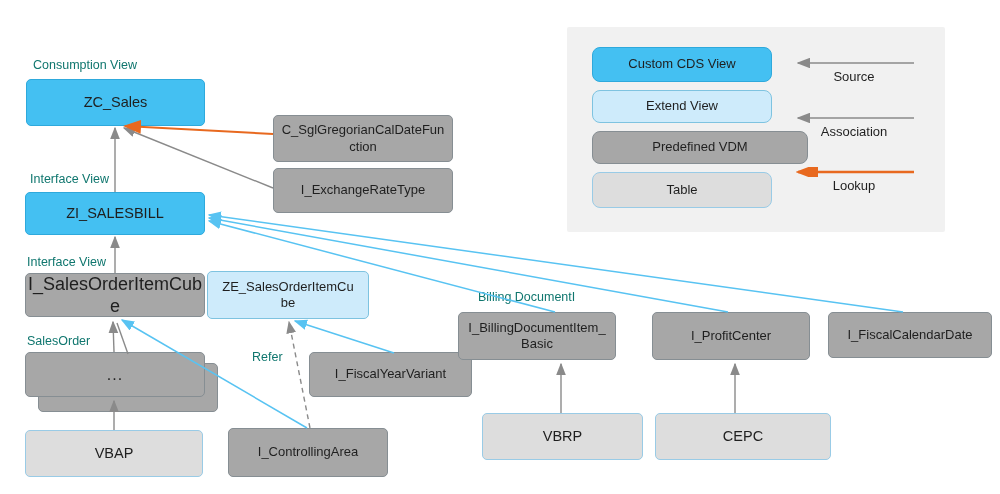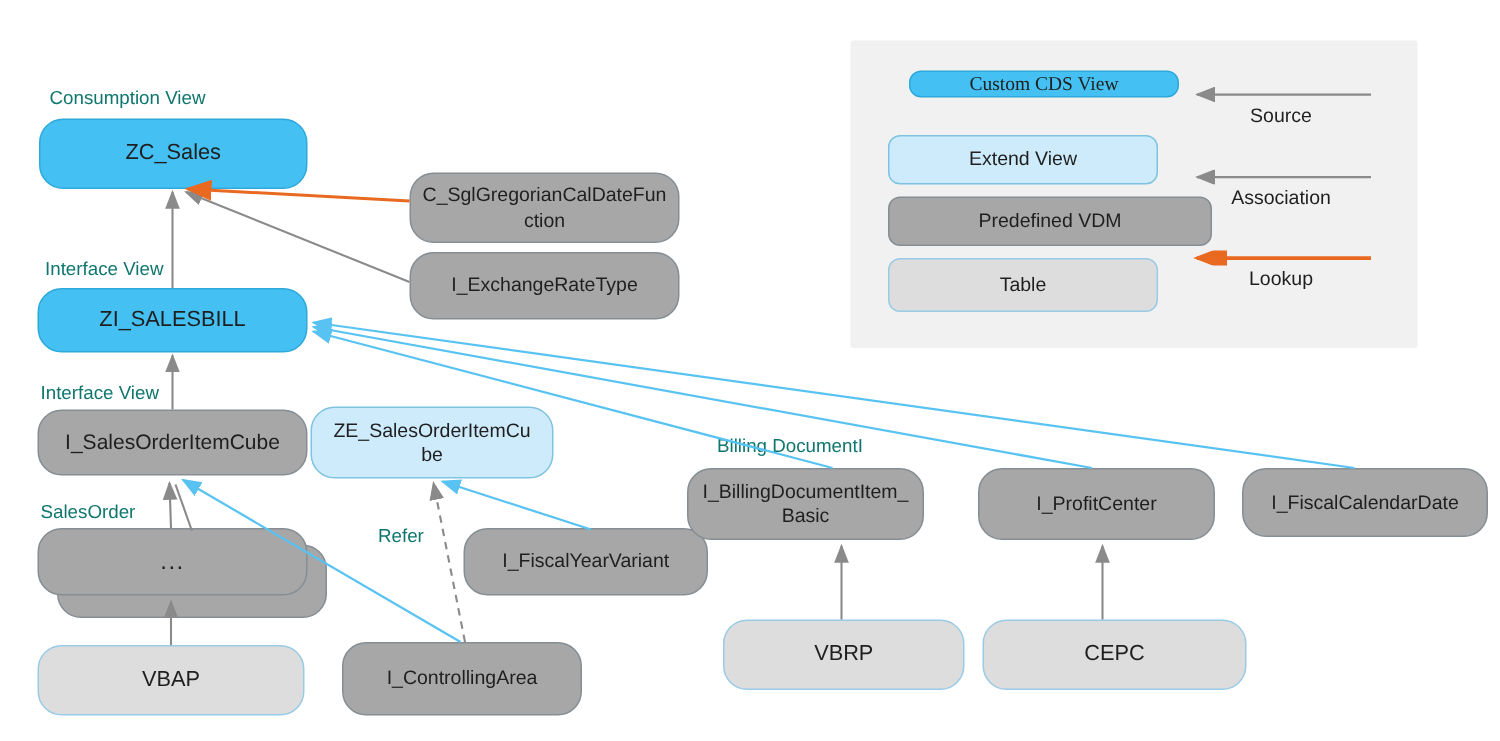--- a/index.html
+++ b/index.html
@@ -2,37 +2,37 @@
 <html><head>
 <meta charset="utf-8">
 <style>
   html,body { margin:0; padding:0; background:#ffffff; }
   .canvas {
     position:relative; width:1000px; height:494px;
     font-family:"Liberation Sans", sans-serif; color:#1f1f1f;
     background:#ffffff; overflow:hidden;
   }
   .node {
-    position:absolute; box-sizing:border-box; border-radius:16px;
+    position:absolute; box-sizing:border-box; border-radius:5px;
     display:flex; align-items:center; justify-content:center;
     text-align:center; line-height:1.25; word-break:break-all;
   }
   .blue   { background:#44C0F2; border:1px solid #2EA9DC; font-size:14.5px; }
   .extend { background:#CEEBFB; border:1.5px solid #7EC3E0; font-size:13px; }
   .vdm    { background:#A7A7A7; border:1px solid #868E93; font-size:13px; }
   .tbl    { background:#DDDDDD; border:1.5px solid #99CBE6; font-size:14.5px; }
   .seclabel { position:absolute; font-size:12.5px; color:#0f766e; white-space:nowrap; }
   .edges { position:absolute; left:0; top:0; width:1000px; height:494px; pointer-events:none; }
 
   
   #n-zc      { left:26px;  top:79px;  width:179px; height:47px; }
   #n-csgl    { left:273px; top:115px; width:180px; height:47px; padding:0 6px; }
   #n-iexr    { left:273px; top:168px; width:180px; height:45px; }
   #n-zi      { left:25px;  top:192px; width:180px; height:43px; }
-  #n-isoic   { left:25px;  top:273px; width:180px; height:44px; font-size:14px; }
+  #n-isoic   { left:25px;  top:273px; width:180px; height:44px; font-size:18px; }
   #n-ze      { left:207px; top:271px; width:162px; height:48px; padding:0 14px; }
   #n-stack-b { left:38px;  top:363px; width:180px; height:49px; }
   #n-stack-f { left:25px;  top:352px; width:180px; height:45px; font-size:16px; letter-spacing:1px; }
   #n-vbap    { left:25px;  top:430px; width:178px; height:47px; }
   #n-fyv     { left:309px; top:352px; width:163px; height:45px; }
   #n-ctrl    { left:228px; top:428px; width:160px; height:49px; }
   #n-bdib    { left:458px; top:312px; width:158px; height:48px; padding:12px 6px; }
   #n-pc      { left:652px; top:312px; width:158px; height:48px; }
   #n-fcd     { left:828px; top:312px; width:164px; height:46px; }
   #n-vbrp    { left:482px; top:413px; width:161px; height:47px; }
@@ -45,21 +45,21 @@
   #l-so    { left:27px;  top:334px; }
   #l-refer { left:252px; top:350px; }
   #l-bill  { left:478px; top:290px; }
 
   
   .legend {
     position:absolute; left:567px; top:27px; width:378px; height:205px;
     background:#F1F1F1; border-radius:2px;
   }
   .legend .node { border-radius:8px; font-size:13px; word-break:normal; }
-  #lg-custom { left:39px; top:20px;  width:180px; height:18px;font-family:Liberation Serif, serif; }
+  #lg-custom { left:25px; top:20px;  width:180px; height:35px; }
   #lg-extend { left:25px; top:63px;  width:180px; height:33px; }
   #lg-vdm    { left:25px; top:104px; width:216px; height:33px; }
   #lg-table  { left:25px; top:145px; width:180px; height:36px; }
   .lg-arrow-row { position:absolute; left:222px; width:130px; text-align:center; }
   #lg-src   { top:31px; }
   #lg-assoc { top:86px; }
   #lg-look  { top:140px; }
   .lg-arrow-row svg { display:block; margin:0 auto; }
   .lg-arrow-label { font-size:13px; margin-top:1px; }
 </style>

